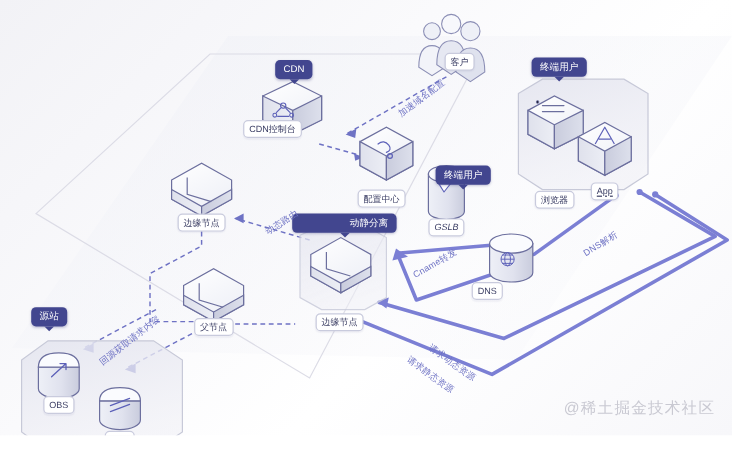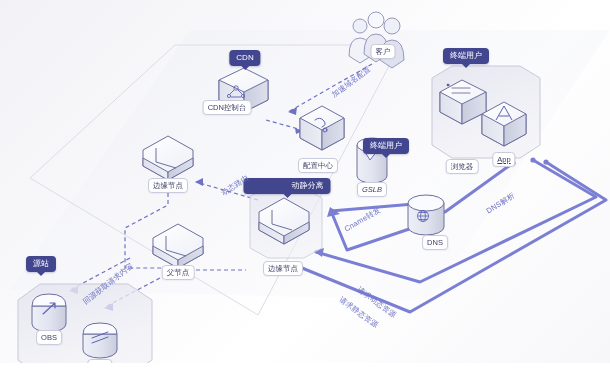--- a/index.html
+++ b/index.html
@@ -260,31 +260,32 @@
   <div class="badge" style="left:245px; top:50px;">CDN</div>
   <div class="badge" style="left:466px; top:48px;">终端用户</div>
   <div class="badge" style="left:386px; top:138px;">终端用户</div>
   <div class="badge" style="left:287px; top:178px;padding-left:48px;">动静分离</div>
   <div class="badge" style="left:41px; top:256px;text-align:right;">源站</div>
 
   <div class="label-chip" style="left:366px; top:44px;margin-left:17px;">客户</div>
   <div class="label-chip" style="left:227px; top:100px;">CDN控制台</div>
   <div class="label-chip" style="left:318px; top:158px;">配置中心</div>
   <div class="label-chip" style="left:372px; top:182px;font-style:italic;">GSLB</div>
-  <div class="label-chip" style="left:435px; top:235px;">DNS</div>
+  <div class="label-chip" style="left:406px; top:235px;">DNS</div>
   <div class="label-chip" style="left:462px; top:131px;margin-top:28px;">浏览器</div>
   <div class="label-chip" style="left:504px; top:152px;text-decoration:underline;">App</div>
   <div class="label-chip" style="left:168px; top:178px;">边缘节点</div>
   <div class="label-chip" style="left:178px; top:265px;text-align:center;">父节点</div>
   <div class="label-chip" style="left:283px; top:261px;">边缘节点</div>
   <div class="label-chip" style="left:49px; top:330px;">OBS</div>
   <div class="label-chip" style="left:100px; top:359px;">ECS</div>
 
   <div class="edge-label" style="left:333px; top:92px; transform: rotate(-37deg);">加速域名配置</div>
   <div class="edge-label" style="left:222px; top:190px; transform: rotate(-33deg);">动态路由</div>
   <div class="edge-label" style="left:345px; top:226px; transform: rotate(-30deg);">Cname转发</div>
   <div class="edge-label" style="left:487px; top:208px; transform: rotate(-32deg);">DNS解析</div>
   <div class="edge-label" style="left:84px; top:299px; transform: rotate(-38deg);">回源获取请求内容</div>
   <div class="edge-label" style="left:358px; top:285px; transform: rotate(36deg);">请求动态资源</div>
   <div class="edge-label" style="left:340px; top:295px; transform: rotate(36deg);">请求静态资源</div>
 
+  <div class="watermark">@稀土掘金技术社区</div>
 
 </div>
 
 </body></html>

